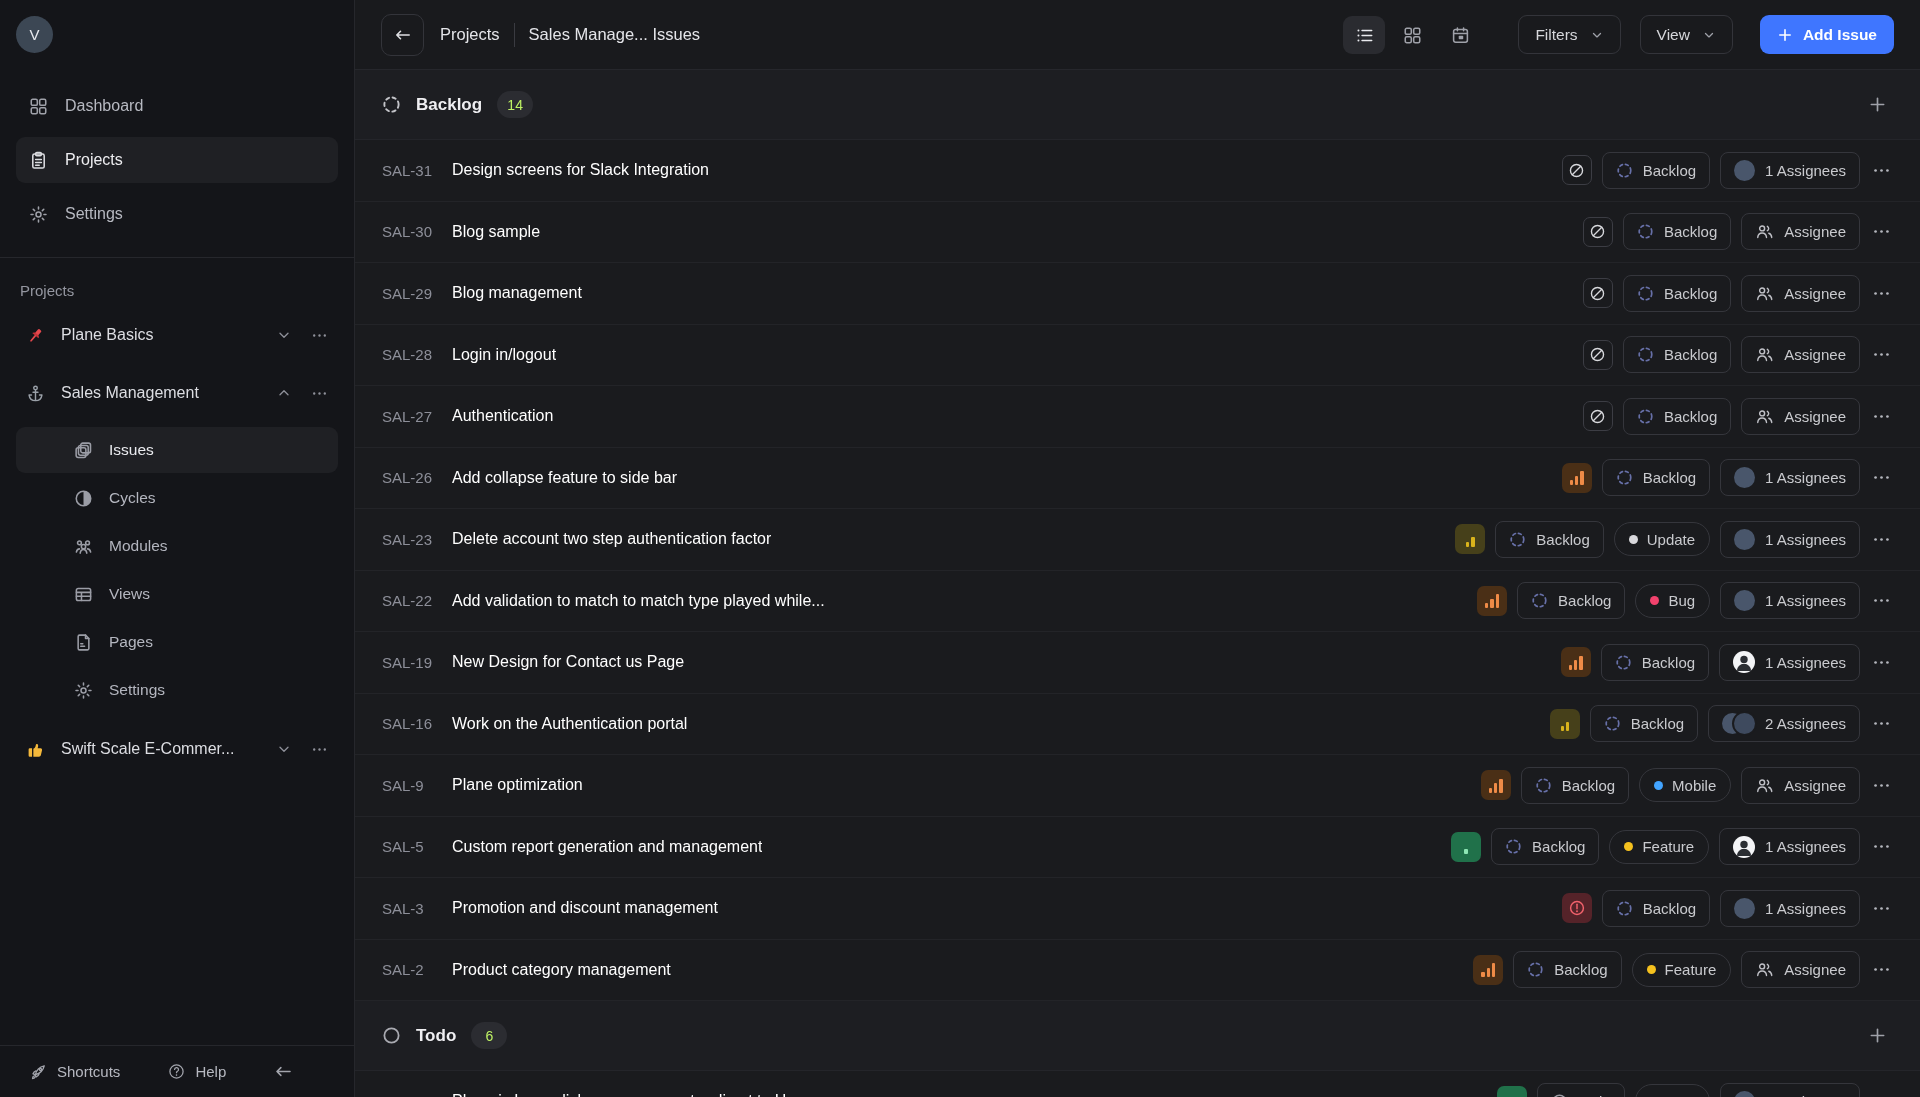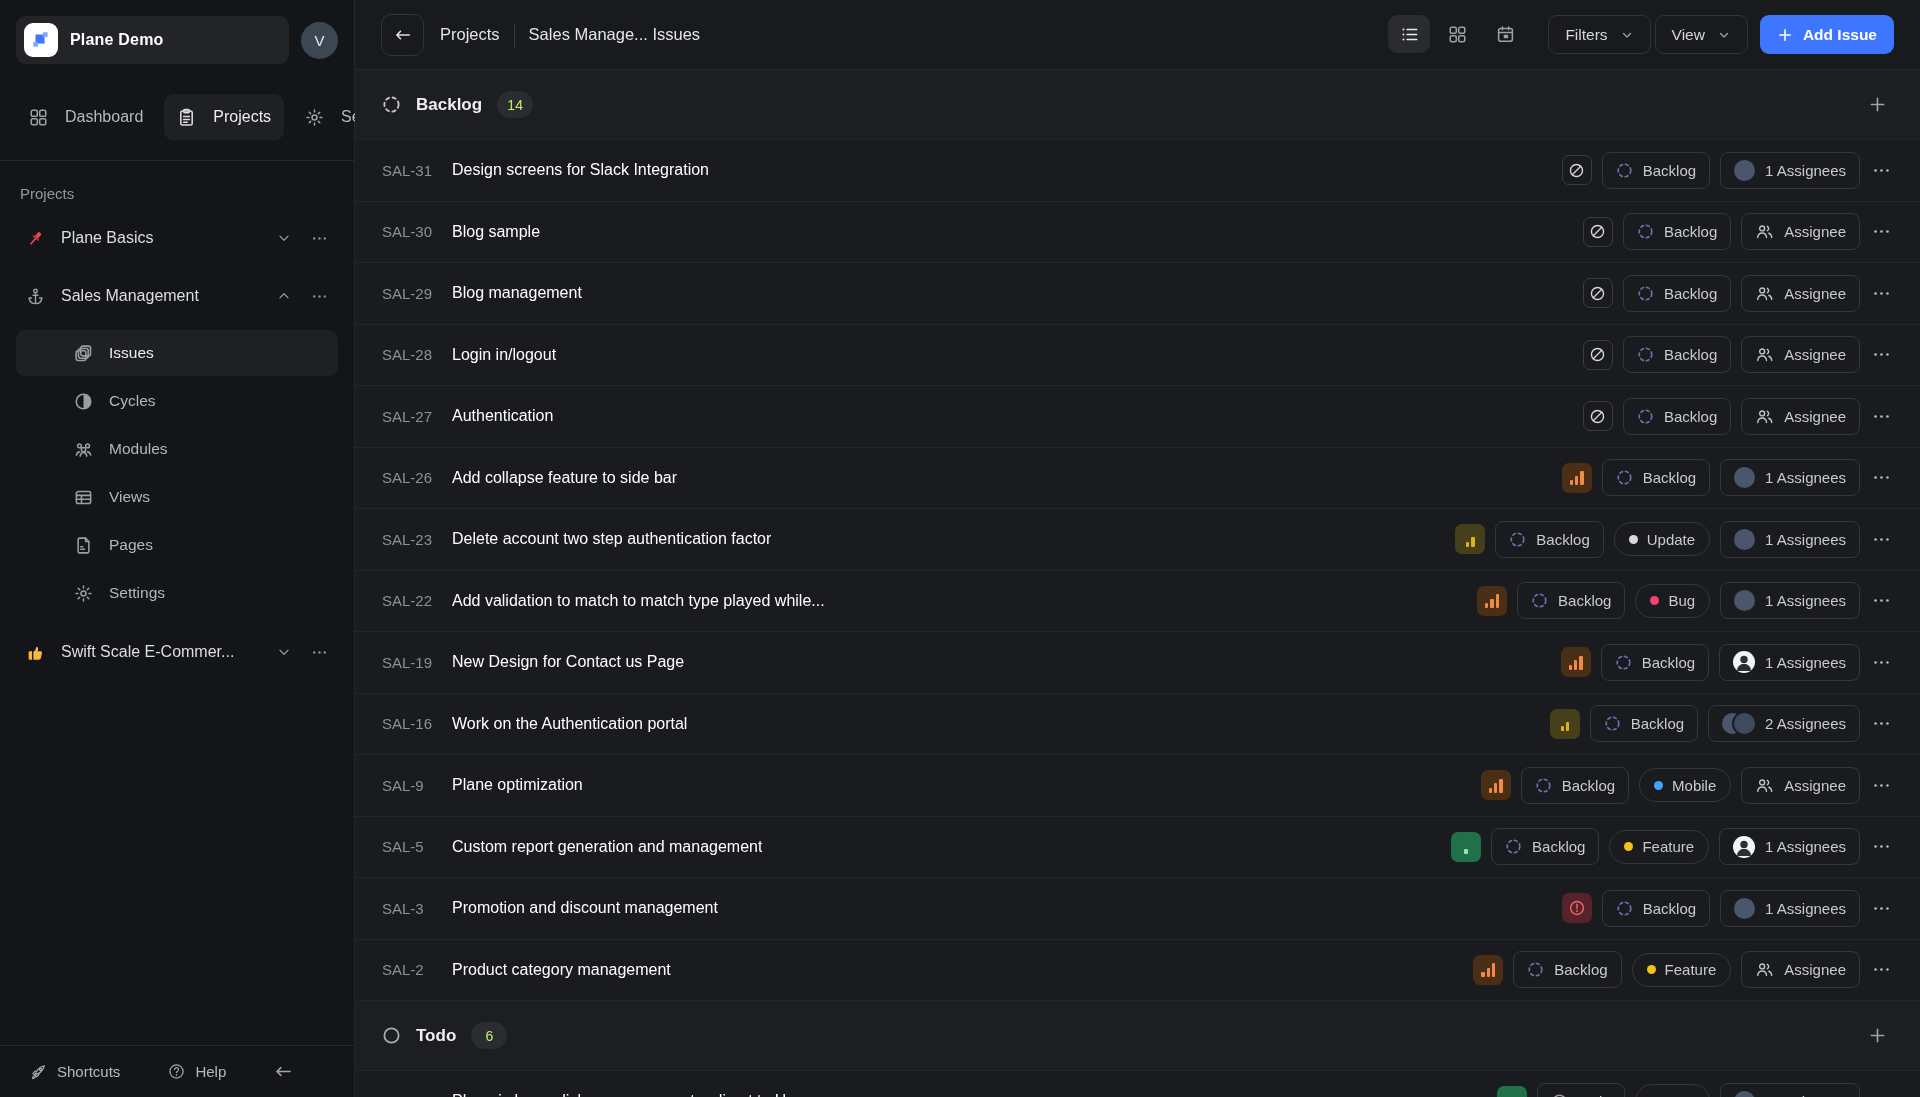--- a/index.html
+++ b/index.html
@@ -16,21 +16,21 @@
   .sidebar { width:355px; flex-shrink:0; background:#141519; border-right:1px solid #26272c;
              display:flex; flex-direction:column; padding:16px 16px 0; }
   .ws-row { display:flex; align-items:center; gap:12px; }
   .ws-btn { flex:1; display:flex; align-items:center; gap:12px; background:#232428; border:none;
             border-radius:9px; height:48px; padding:0 8px; color:#fff; cursor:pointer; text-align:left; }
   .ws-logo { width:34px; height:34px; background:#fff; border-radius:9px; display:flex;
              align-items:center; justify-content:center; flex-shrink:0; }
   .ws-name { font-size:16px; font-weight:700; letter-spacing:.2px; }
   .ws-avatar { width:37px; height:37px; border-radius:50%; background:#3c4754; color:#e8eaee;
                border:none; font-size:15px; cursor:pointer; flex-shrink:0; }
-  .nav { margin-top:30px; display:flex; flex-direction:row; gap:8px; }
+  .nav { margin-top:30px; display:flex; flex-direction:column; gap:8px; }
   .nav-item { display:flex; align-items:center; gap:17px; height:46px; padding:0 13px; border-radius:9px;
               color:#b7b9c1; font-size:16px; background:transparent; border:none; cursor:pointer; text-align:left; }
   .nav-item .icon { color:#9fa1a9; display:flex; }
   .nav-item.active { background:#1f2024; color:#ededf0; }
   .nav-item.active .icon { color:#dcdde1; }
   .sb-divider { height:1px; background:#26272c; margin:20px -16px 0; }
   .proj-label { margin-top:24px; font-size:15px; color:#9496a0; padding-left:4px; }
   .proj-tree { margin-top:12px; flex:1; overflow:hidden; display:flex; flex-direction:column; }
   .proj-row { display:flex; align-items:center; gap:15px; height:48px; padding:0 8px; border-radius:9px;
               color:#dddee3; font-size:16px; background:transparent; border:none; cursor:pointer; text-align:left; margin-bottom:10px; }
@@ -51,21 +51,21 @@
 
   
   .main { flex:1; min-width:0; display:flex; flex-direction:column; background:#191a1d; }
   .hdr { height:70px; flex-shrink:0; display:flex; align-items:center; padding:0 26px; gap:16px;
          border-bottom:1px solid #26272c; }
   .back-btn { width:43px; height:42px; border:1px solid #33343a; border-radius:10px; background:transparent;
               color:#dfe0e4; display:flex; align-items:center; justify-content:center; cursor:pointer; flex-shrink:0; }
   .crumbs { display:flex; align-items:center; gap:14px; }
   .crumb { font-size:16.5px; color:#e4e5e9; cursor:pointer; }
   .crumb-sep { width:1px; height:24px; background:#3a3b41; }
-  .hdr-right { margin-left:auto; display:flex; align-items:flex-start; gap:4px; }
+  .hdr-right { margin-left:auto; display:flex; align-items:flex-end; gap:19px; }
   .view-switch { display:flex; align-items:center; gap:6px; margin-right:18px; }
   .vs-btn { width:42px; height:38px; display:flex; align-items:center; justify-content:center; border-radius:9px;
             color:#9fa1a9; background:transparent; border:none; cursor:pointer; }
   .vs-btn.active { background:#2a2b30; color:#e9eaee; }
   .hdr-dd { height:39px; border:1px solid #33343a; border-radius:9px; background:transparent; color:#d6d7db;
             font-size:15.5px; display:flex; align-items:center; gap:12px; padding:0 16px; cursor:pointer; }
   .hdr-dd .icon { color:#9fa1a9; display:flex; }
   .add-issue { height:39px; border:none; border-radius:9px; background:var(--accent,#3f76ff); color:#fff;
                font-size:15.5px; font-weight:600; display:flex; align-items:center; gap:10px; padding:0 17px;
                margin-left:8px; cursor:pointer; }
@@ -115,30 +115,20 @@
   .row-menu { color:#b4b6bd; background:none; border:none; display:flex; cursor:pointer; padding:4px 2px; }
   .icon svg { display:block; }
 </style>
 </head>
 <body>
 
 <div class="app">
 
   <aside class="sidebar">
     <div class="ws-row">
-      <button class="ws-btn">
-        <span class="ws-logo icon">
-          <svg viewBox="0 0 16 16" width="22" height="22">
-            <rect x="4" y="4" width="6.6" height="6.6" fill="#3f76ff"></rect>
-            <rect x="9.4" y="2.4" width="3.4" height="3.4" fill="#7ea4ff"></rect>
-            <rect x="2.4" y="9.4" width="3.4" height="3.4" fill="#7ea4ff"></rect>
-          </svg>
-        </span>
-        <span class="ws-name">Plane Demo</span>
-      </button>
       <button class="ws-avatar">V</button>
     </div>
 
     <nav class="nav">
         <button class="nav-item">
     <span class="icon">
             <svg viewBox="0 0 16 16" width="19" height="19" fill="none" stroke="currentColor" stroke-width="1.3" stroke-linecap="round" stroke-linejoin="round">
               <rect x="1.9" y="1.9" width="5.1" height="5.1" rx="1.2"></rect>
               <rect x="9" y="1.9" width="5.1" height="5.1" rx="1.2"></rect>
               <rect x="1.9" y="9" width="5.1" height="5.1" rx="1.2"></rect>

